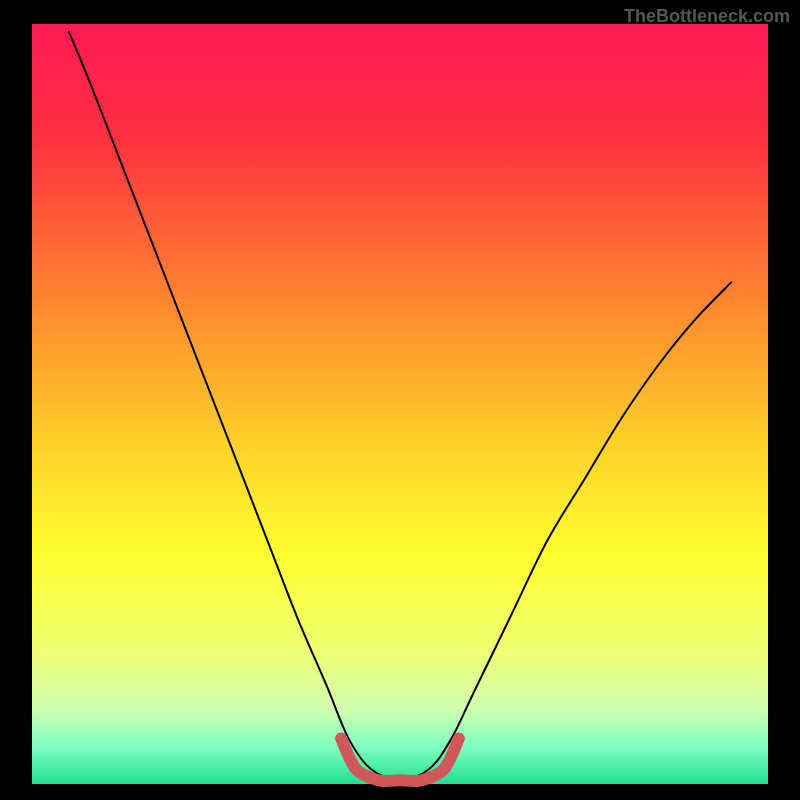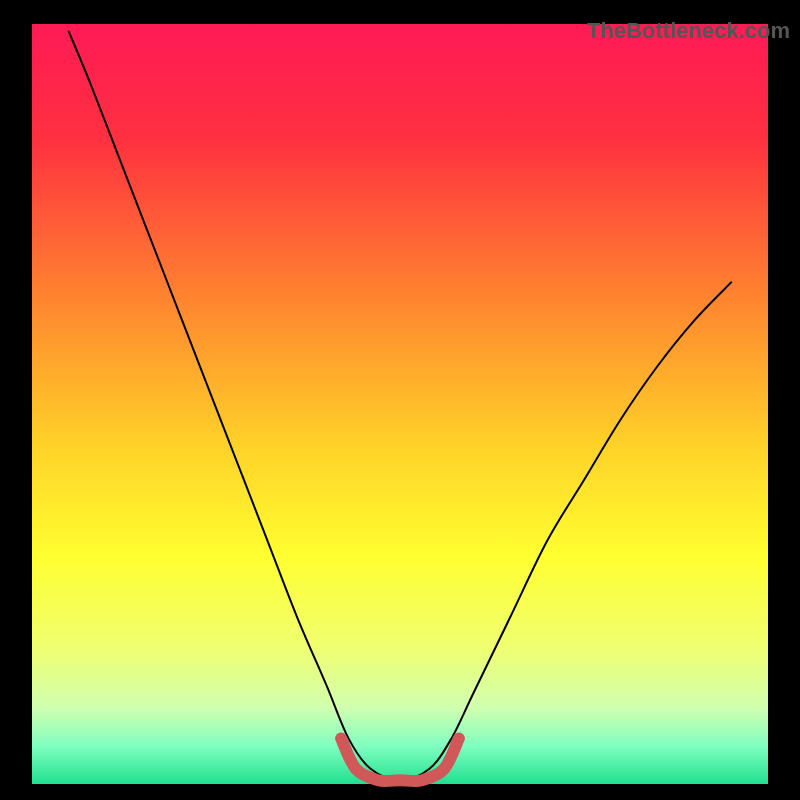--- a/index.html
+++ b/index.html
@@ -10,24 +10,24 @@
     background: #000;
     font-family: Arial, sans-serif;
   }
   .chart-container {
     position: relative;
     width: 800px;
     height: 800px;
   }
   .watermark {
     position: absolute;
-    top: 18px;
+    top: 6px;
     right: 10px;
     color: #555;
-    font-size: 22px;
+    font-size: 18px;
     font-weight: bold;
     z-index: 10;
   }
   svg {
     display: block;
   }
 </style>
 </head>
 <body>
 

